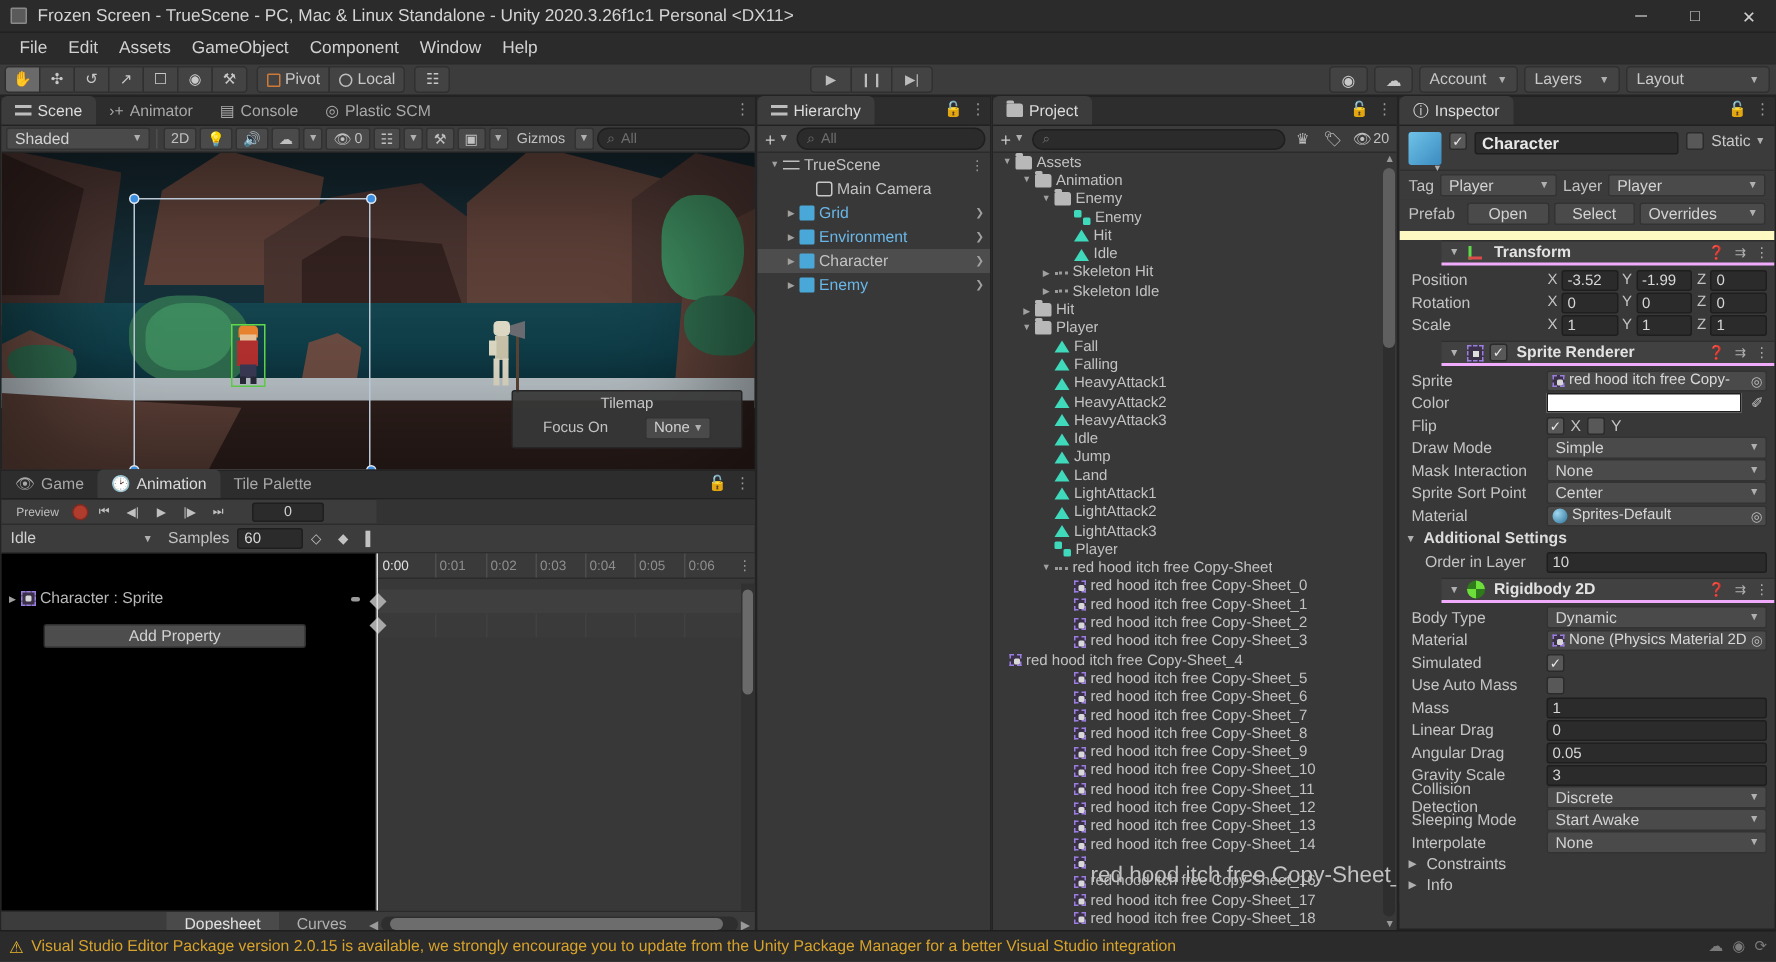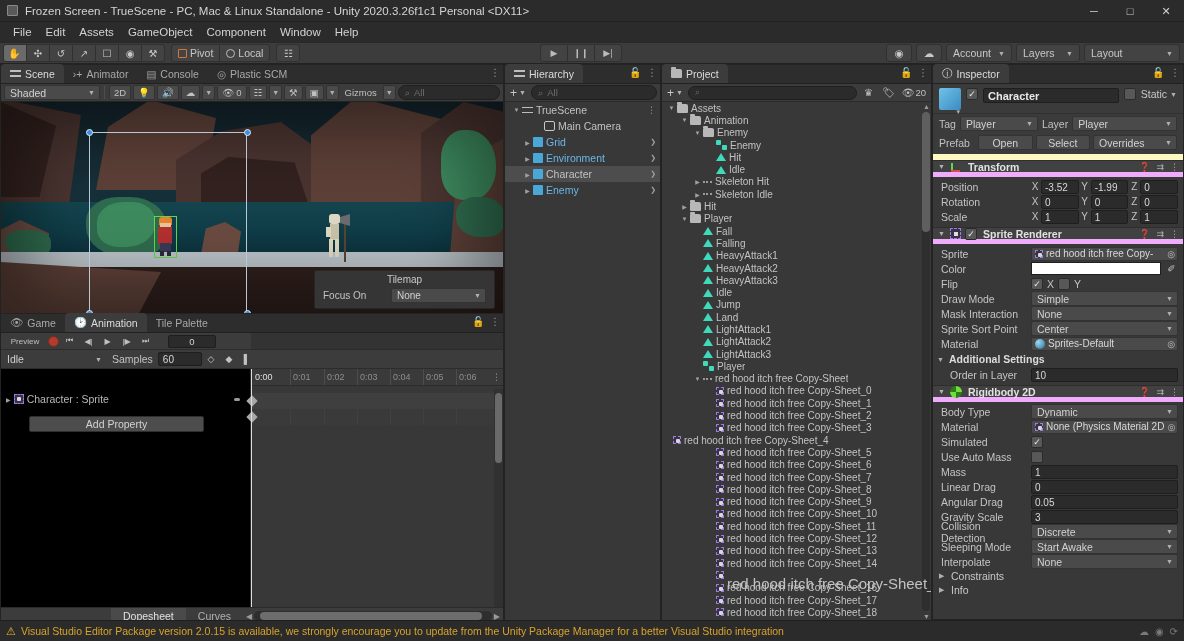--- a/index.html
+++ b/index.html
@@ -132,23 +132,23 @@
   .sv-ground { position: absolute; left: 0; right: 0; top: 150px; height: 20px; background: #b9c2c7; }
   .sv-ground2 { position: absolute; left: 0; right: 0; top: 165px; height: 48px; background: #2e1f1c; }
   .sv-rock { position: absolute; background: #6b4b41; }
   .sv-vign { position: absolute; inset: 0; box-shadow: inset 0 0 70px 24px rgba(0,0,0,.45); }
 
   .sel-box { position: absolute; border: 1px solid #b9c7d6; }
   .sel-handle { position: absolute; width: 7px; height: 7px; border-radius: 50%; background: #3c8ee0; border: 1px solid #e2e8ef; }
   .char-box { position: absolute; border: 1px solid #62d94a; }
 
   .tilemap-overlay {
-    position: absolute; right: 8px; bottom: 6px; width: 181px;
+    position: absolute; right: 8px; bottom: 16px; width: 154px;
     background: rgba(56,56,56,.93); border: 1px solid #262626; border-radius: 2px;
-    padding: 3px 8px 5px;
+    padding: 3px 20px 5px;
   }
   .tilemap-overlay .to-title { text-align: center; font-size: 10px; color: #c8c8c8; margin-bottom: 3px; }
   .tilemap-overlay .to-row { display: flex; align-items: center; gap: 6px; }
   .tilemap-overlay .to-lbl { font-size: 10px; color: #c2c2c2; width: 62px; }
   .mini-drop {
     flex: 1; height: 15px; background: #4a4a4a; border: 1px solid #333;
     border-radius: 2px; display: flex; align-items: center; justify-content: space-between;
     padding: 0 4px 0 5px; font-size: 10px; color: #d0d0d0;
   }
 
@@ -244,21 +244,21 @@
     display: flex; align-items: center; justify-content: space-between; padding: 0 4px 0 5px;
     font-size: 10.5px; color: #d2d2d2;
   }
   .drop.flexone { flex: 1; }
   .prefab-row { display: flex; align-items: center; gap: 3px; padding: 2px 6px 4px; background: #3b3b3b;
     border-bottom: 6px solid #fef9c3; }
   .pbtn2 { height: 15px; flex: 1; background: #4a4a4a; border: 1px solid #333; border-radius: 2px;
     display: flex; align-items: center; justify-content: center; font-size: 10.5px; color: #d2d2d2; }
   .comp-head {
     height: 17px; background: #414141; display: flex; align-items: center; gap: 4px; padding: 0 5px;
-    border-top: 1px solid #2e2e2e; border-bottom: 5px solid #f0abfc; position: relative;
+    border-top: 1px solid #2e2e2e; border-bottom: 2px solid #f0abfc; position: relative; margin-left: 28px;
   }
   .comp-head .ctitle { font-size: 10.5px; font-weight: bold; color: #e2e2e2; margin-left: 2px; }
   .comp-head .crt { position: absolute; right: 4px; display: flex; align-items: center; gap: 6px; color: #b0b0b0; font-size: 9px; }
   .foldarrow { font-size: 7px; color: #b0b0b0; width: 8px; }
   .comp-body { padding: 2px 0 3px; }
   .frow { display: flex; align-items: center; height: 15px; padding: 0 5px 0 8px; gap: 4px; }
   .flabel { width: 86px; font-size: 10.5px; color: #c4c4c4; flex: none; }
   .flabel.ind { padding-left: 9px; width: 86px; }
   .vecgrp { flex: 1; display: flex; align-items: center; gap: 2px; }
   .vecax { font-size: 10px; color: #c4c4c4; width: 8px; text-align: center; flex: none; }

